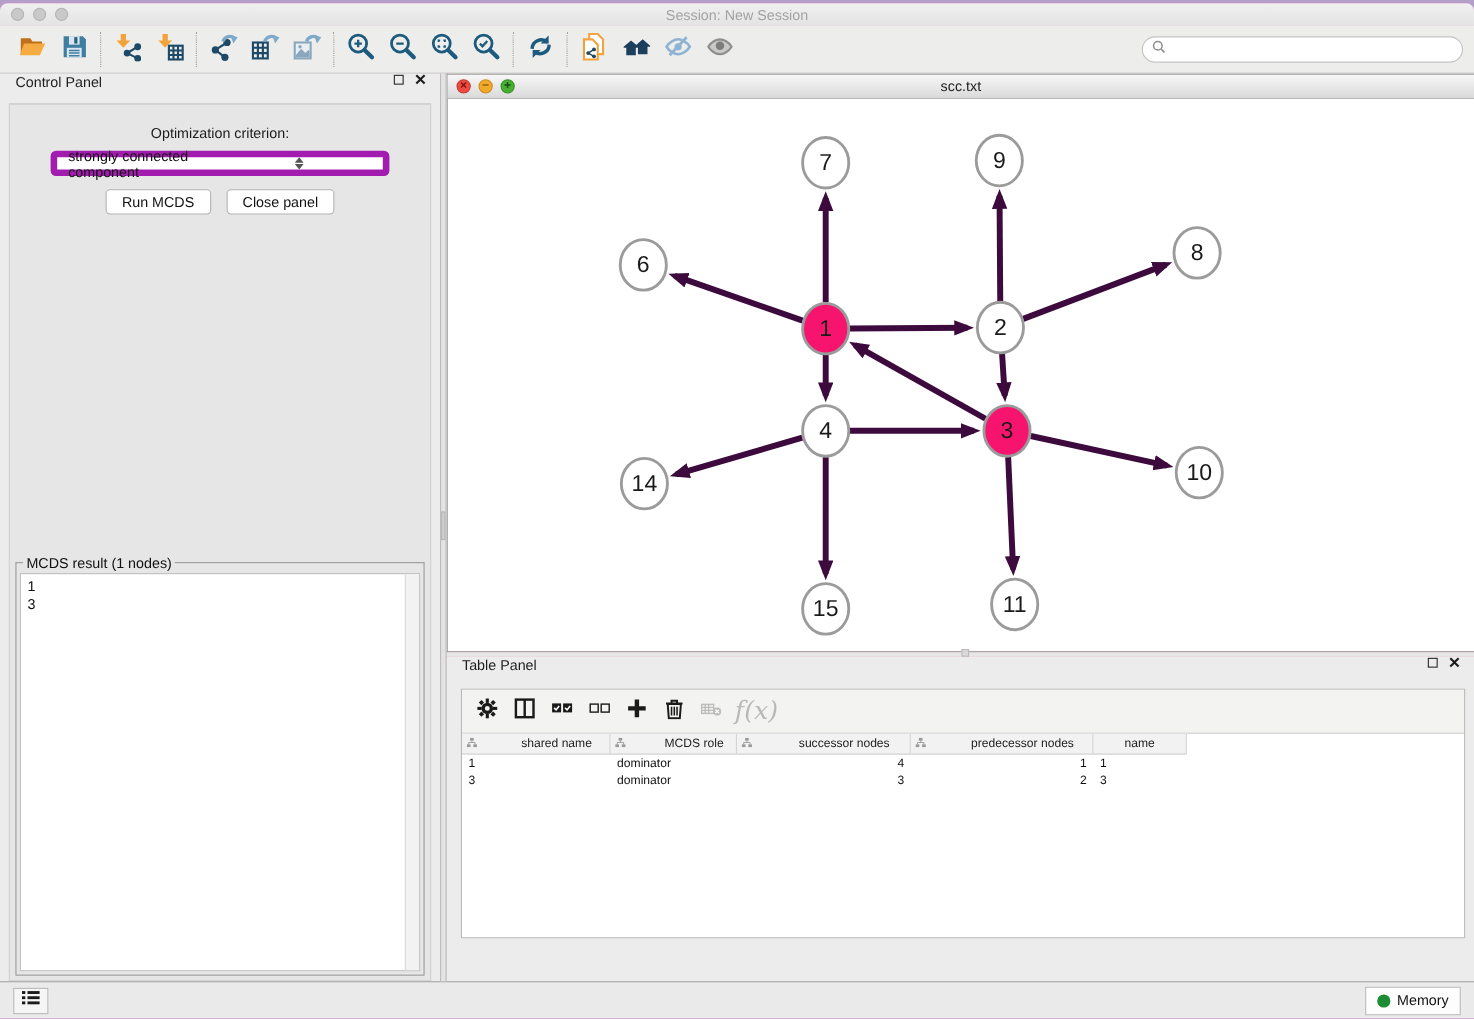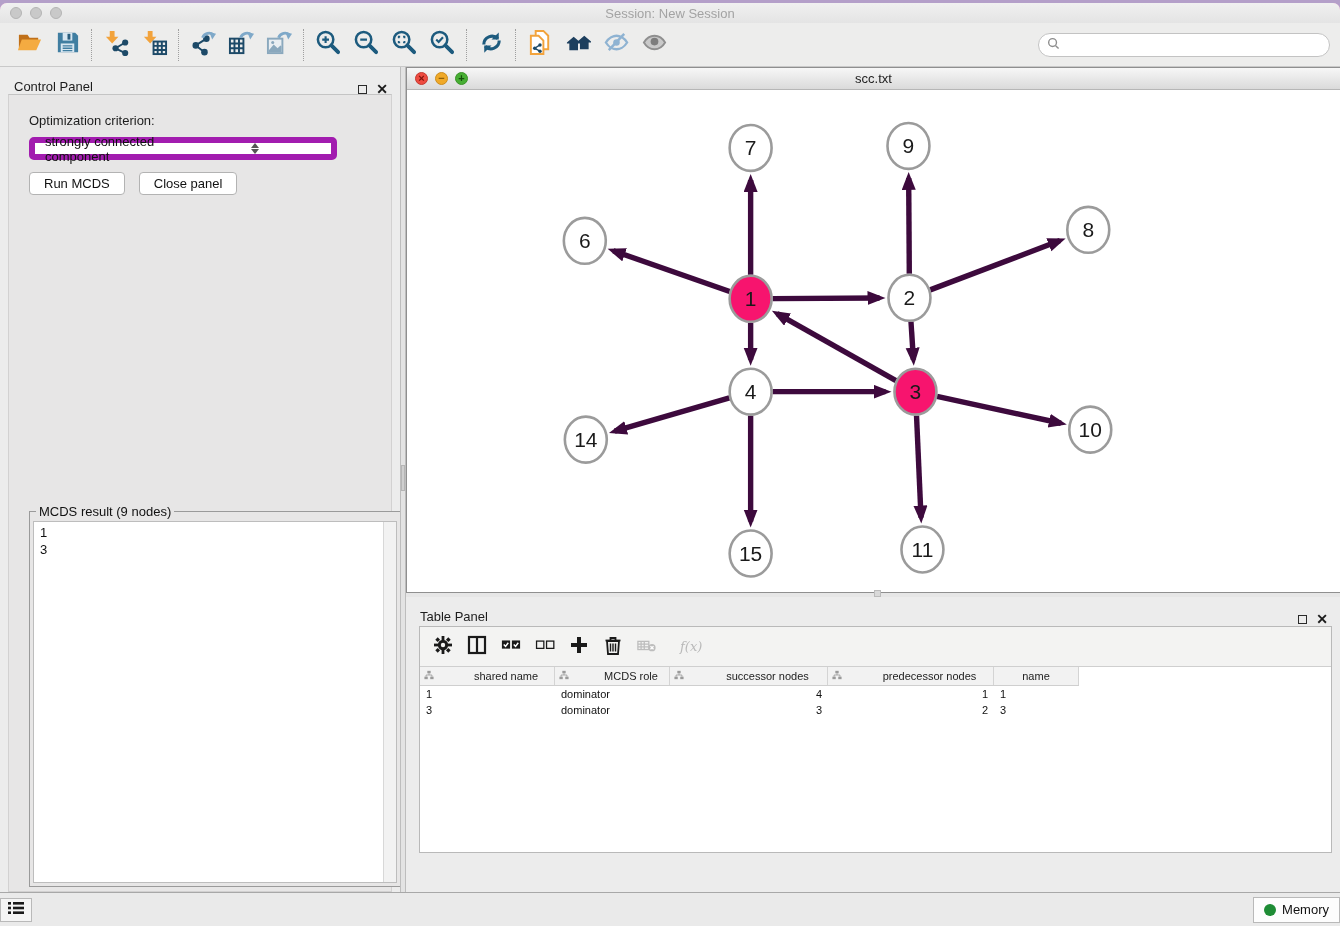--- a/index.html
+++ b/index.html
@@ -25,32 +25,32 @@
                  border-radius:12px; display:flex; align-items:center; padding:0 8px; gap:5px; }
   .search-wrap input { border:none; outline:none; flex:1; font-size:12px; background:transparent; }
 
   
   .main { flex:1; display:flex; min-height:0; }
   .vsplit { width:6px; background:#e3e3e3; border-left:1px solid #bdbdbd; border-right:1px solid #bdbdbd; position:relative; }
   .vsplit .grip { position:absolute; top:398px; left:0px; width:4px; height:26px; background:#cfcfcf; border:1px solid #b5b5b5; }
 
   
   .cpanel { width:400px; background:#ececec; display:flex; flex-direction:column; }
-  .panel-head { height:27px; display:flex; align-items:flex-end; padding:0 12px 0 14px; }
+  .panel-head { height:27px; display:flex; align-items:flex-start; padding:0 12px 0 14px; }
   .panel-title { font-size:13px; color:#1d1d1d; }
   .panel-icons { margin-left:auto; display:flex; align-items:center; gap:9px; }
   .ic-float { width:9px; height:9px; border:1.6px solid #2a2a2a; display:inline-block; }
   .ic-close { font-size:14px; font-weight:bold; color:#1a1a1a; line-height:10px; cursor:pointer; }
   .cp-tabs { display:flex; justify-content:center; align-items:flex-end; height:24px; margin-bottom:-1px; z-index:2; }
   .seg { font-size:13px; color:#111; background:#fff; border:1px solid #bcbcbc; padding:3px 14px; cursor:pointer; }
   .seg.first { border-radius:5px 0 0 5px; }
   .seg + .seg { border-left:none; }
   .seg.sel-tab { background:#dcdbdb; color:#b9b9b9; border-radius:6px; border-left:1px solid #bcbcbc; margin-left:2px; padding:4px 16px; }
   .cp-body { flex:1; margin:0 8px 0 8px; background:#e7e6e6; border:1px solid #d2d1d1; border-top:1px solid #c4c4c4;
-             display:flex; flex-direction:column; min-height:0;padding-left:20px; }
+             display:flex; flex-direction:column; align-items:center; min-height:0; }
   .opt-label { margin-top:18px; font-size:13px; color:#1c1c1c; }
   .combo { margin-top:9px; width:308px; height:23px; background:#fff; border:6px solid #a21caf; border-radius:5px;
            display:flex; align-items:center; padding:0 6px 0 10px; cursor:pointer; }
   .combo span { font-size:13px; color:#111; flex:1; }
   .combo .arrows { display:flex; flex-direction:column; gap:1px; align-items:center; }
   .combo .arrows i { width:0; height:0; border-left:4px solid transparent; border-right:4px solid transparent; }
   .combo .arrows i.up { border-bottom:5px solid #555; }
   .combo .arrows i.dn { border-top:5px solid #555; }
   .cp-buttons { margin-top:12px; display:flex; gap:14px; }
   .push-btn { font-size:13px; color:#111; background:#fff; border:1px solid #b3b3b3; border-radius:4px;
@@ -81,42 +81,42 @@
   .net-grip { position:absolute; left:50%; bottom:-4px; width:7px; height:7px; background:#d9d9d9; border:1px solid #bbb; }
 
   .hsplit { height:4px; background:#e6e6e6; }
 
   
   .tpanel { flex:1; background:#ececec; display:flex; flex-direction:column; min-height:0; }
   .tp-box { margin:2px 8px 0 13px; flex:0 0 227px; border:1px solid #b9b9b9; background:#fff; display:flex; flex-direction:column; overflow:hidden; }
   .tp-toolbar { height:40px; background:#f3f3f2; border-bottom:1px solid #cfcfcf; display:flex; align-items:center; padding:0 8px; gap:4px; }
   .tp-btn { width:30px; height:30px; display:flex; align-items:center; justify-content:center; cursor:pointer; }
   .tp-btn svg { width:20px; height:20px; }
-  .fx-label { font-size:13px; font-style:italic; font-family:"DejaVu Serif", serif; color:#b9b9b9; margin-left:14px; }
+  .fx-label { font-size:23px; font-style:italic; font-family:"DejaVu Serif", serif; color:#b9b9b9; margin-left:2px; }
   .tbl { width:659px; }
   .tbl-header { display:flex; height:19px; background:#f2f2f2; border-bottom:1px solid #cfcfcf; }
   .th { display:flex; align-items:center; font-size:11px; color:#222; border-right:1px solid #d4d4d4;
         padding:0 4px; position:relative; cursor:pointer;gap:28px; }
   .th .th-label { flex:1; text-align:center; }
   .th svg { width:10px; height:10px; flex:0 0 auto; }
   .tbl-row { display:flex; height:16px; font-size:11px; color:#111; cursor:pointer; }
   .td { padding:0 6px; display:flex; align-items:center; }
   .td.r { justify-content:flex-end; }
   .tp-tabs-row { height:34px; display:flex; align-items:center; justify-content:center; }
 
   
   .ftab { font-size:13px; background:#fff; border:1px solid #b7b7b7; padding:3px 12px; color:#111; cursor:pointer; }
   .ftab.first { border-radius:5px 0 0 5px; }
   .ftab.last { border-radius:0 5px 5px 0; }
   .ftab + .ftab { border-left:none; }
   .ftab.sel { background:#d9d9d9; color:#b3b3b3; }
 
   
   .statusbar { height:34px; background:#eaeaea; border-top:1px solid #a8a8a8; display:flex; align-items:center;
-               padding:0 0; flex:0 0 auto; }
+               padding:0 12px; flex:0 0 auto; }
   .list-btn { width:32px; height:24px; background:#f5f5f5; border:1px solid #b9b9b9; display:flex; align-items:center;
               justify-content:center; cursor:pointer; }
   .mem-btn { margin-left:auto; height:26px; background:#fdfdfd; border:1px solid #b9b9b9; display:flex; align-items:center;
              gap:6px; padding:0 10px; cursor:pointer; }
   .mem-dot { width:12px; height:12px; border-radius:50%; background:#1e8c35; }
   .mem-btn span { font-size:13px; color:#111; }
 </style>
 </head>
 <body>
 
@@ -297,21 +297,21 @@
           <span class="arrows">
               <i class="up"></i>
               <i class="dn"></i>
             </span>
         </div>
         <div class="cp-buttons">
           <button class="push-btn">Run MCDS</button>
           <button class="push-btn">Close panel</button>
         </div>
         <div class="result-box">
-          <span class="result-legend">MCDS result (9 nodes)</span>
+          <span class="result-legend">MCDS result (1 nodes)</span>
           <div class="result-inner">
             <div class="result-text">1
 3</div>
             <div class="result-scroll"></div>
           </div>
         </div>
       </div>
     </div>
 
     <div class="vsplit">

